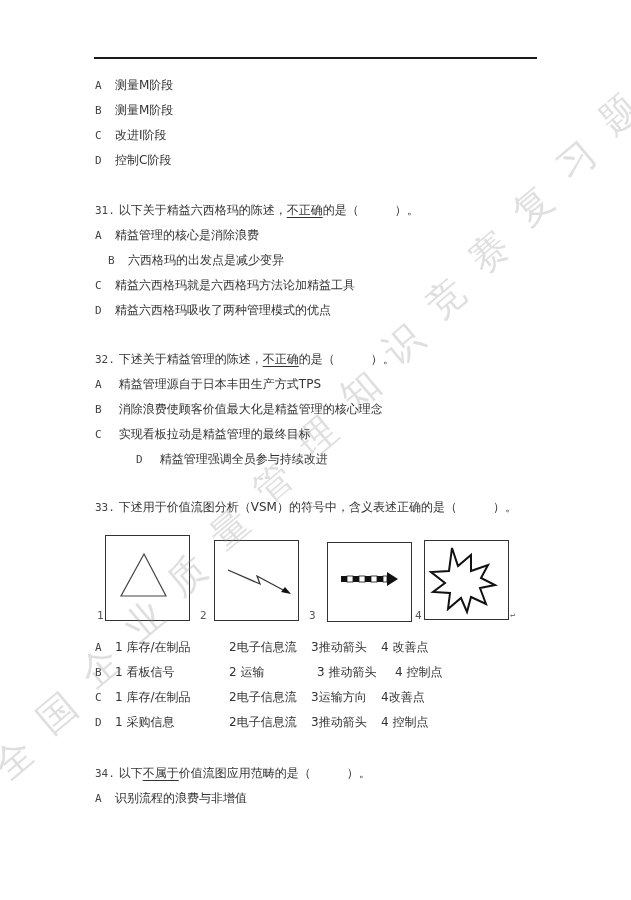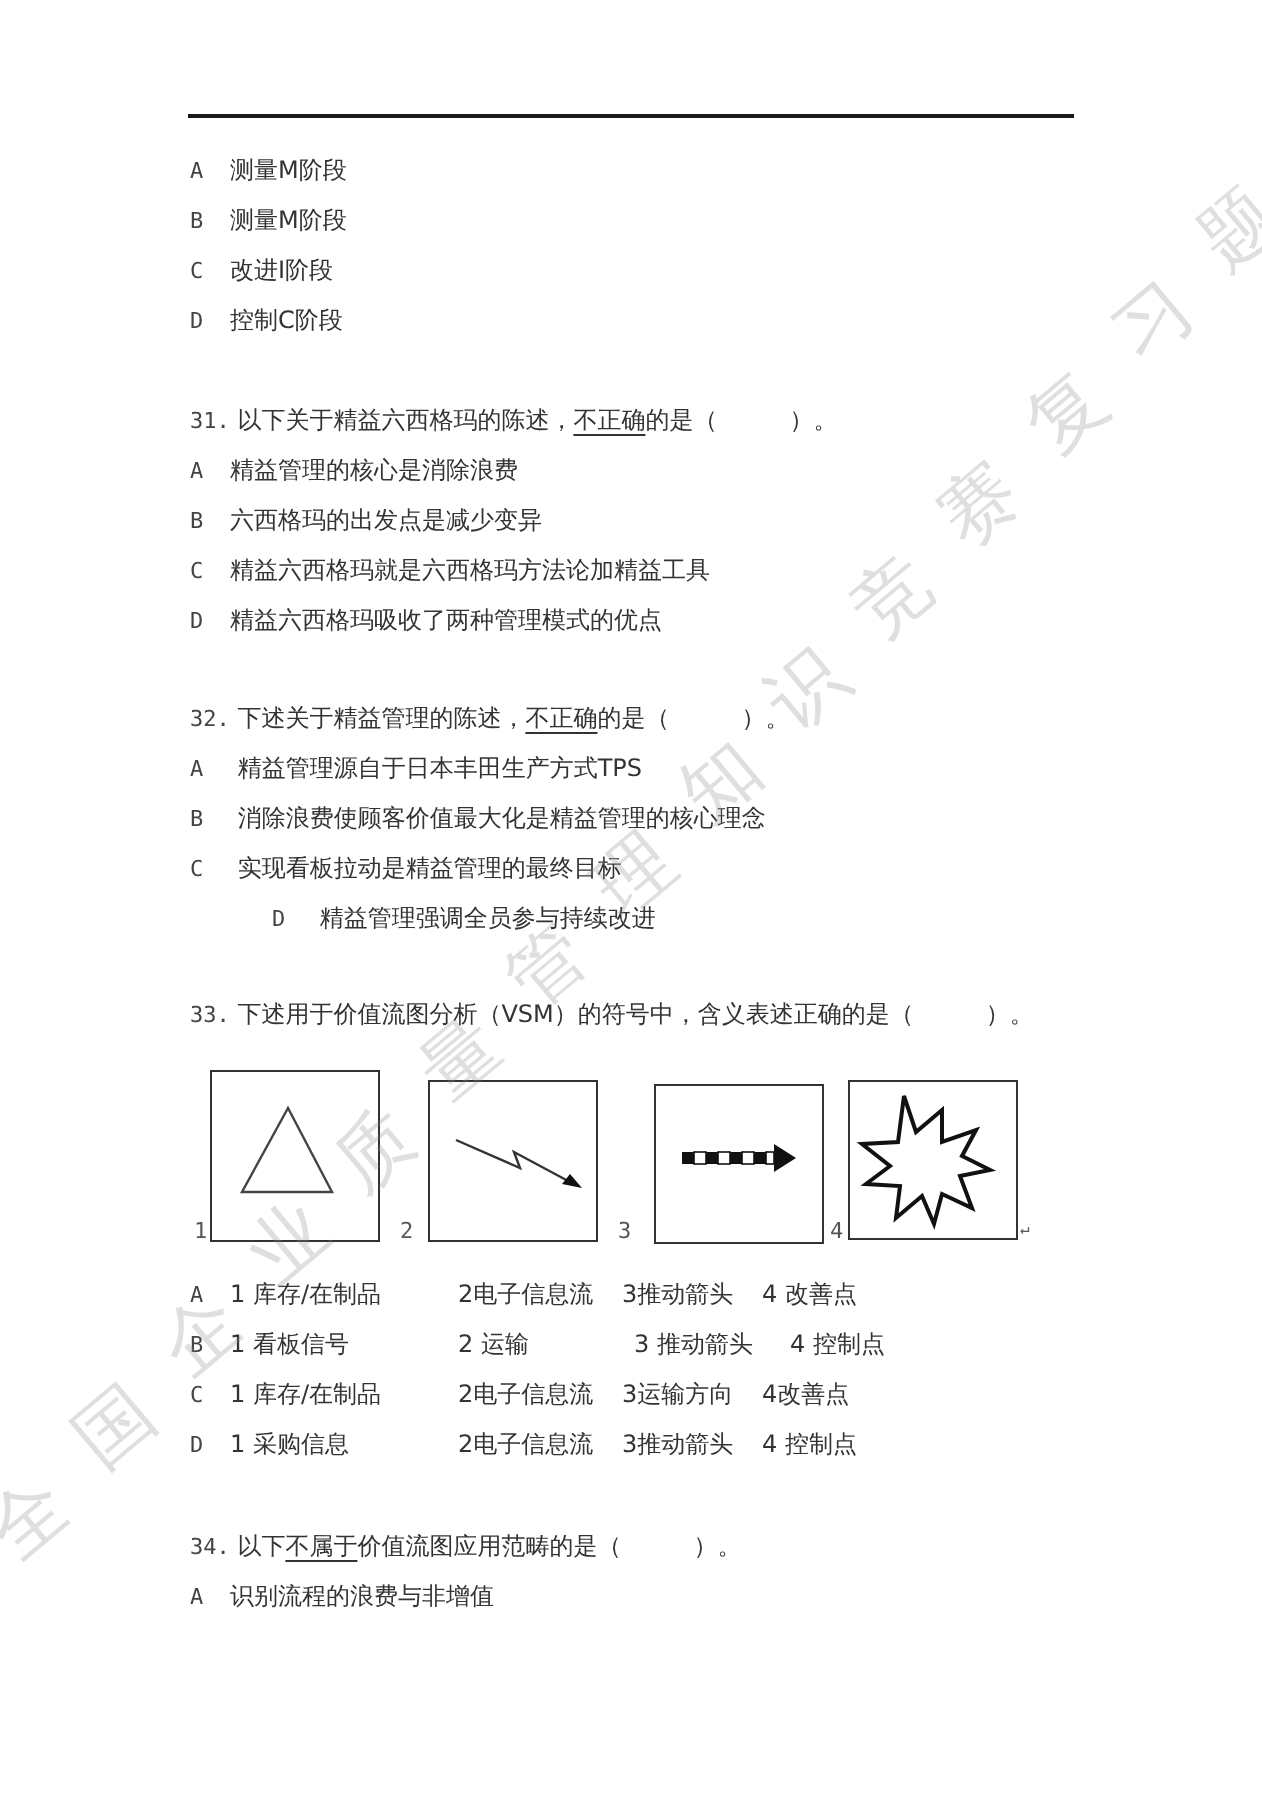--- a/index.html
+++ b/index.html
@@ -93,21 +93,21 @@
   <div>
     <div class="line" style="top:78px;"><span class="opt-letter">A</span><span>测量M阶段</span></div>
     <div class="line" style="top:103px;"><span class="opt-letter">B</span><span>测量M阶段</span></div>
     <div class="line" style="top:128px;"><span class="opt-letter">C</span><span>改进I阶段</span></div>
     <div class="line" style="top:153px;"><span class="opt-letter">D</span><span>控制C阶段</span></div>
   </div>
 
   <div>
     <div class="line" style="top:203px;"><span class="qnum">31.</span> <span>以下关于精益六西格玛的陈述，</span><span class="u">不正确</span><span>的是（　　　）。</span></div>
     <div class="line" style="top:228px;"><span class="opt-letter">A</span><span>精益管理的核心是消除浪费</span></div>
-    <div class="line" style="top:253px;"><span class="opt-letter">B</span><span>六西格玛的出发点是减少变异</span></div>
+    <div class="line" style="top:253px;margin-left:13px;"><span class="opt-letter">B</span><span>六西格玛的出发点是减少变异</span></div>
     <div class="line" style="top:278px;"><span class="opt-letter">C</span><span>精益六西格玛就是六西格玛方法论加精益工具</span></div>
     <div class="line" style="top:303px;"><span class="opt-letter">D</span><span>精益六西格玛吸收了两种管理模式的优点</span></div>
   </div>
 
   <div>
     <div class="line" style="top:352px;"><span class="qnum">32.</span> <span>下述关于精益管理的陈述，</span><span class="u">不正确</span><span>的是（　　　）。</span></div>
     <div class="line" style="top:377px;"><span class="opt-letter">A</span> <span>精益管理源自于日本丰田生产方式TPS</span></div>
     <div class="line" style="top:402px;"><span class="opt-letter">B</span> <span>消除浪费使顾客价值最大化是精益管理的核心理念</span></div>
     <div class="line" style="top:427px;"><span class="opt-letter">C</span> <span>实现看板拉动是精益管理的最终目标</span></div>
     <div class="line" style="top:452px;margin-left:41px;"><span class="opt-letter">D</span> <span>精益管理强调全员参与持续改进</span></div>

